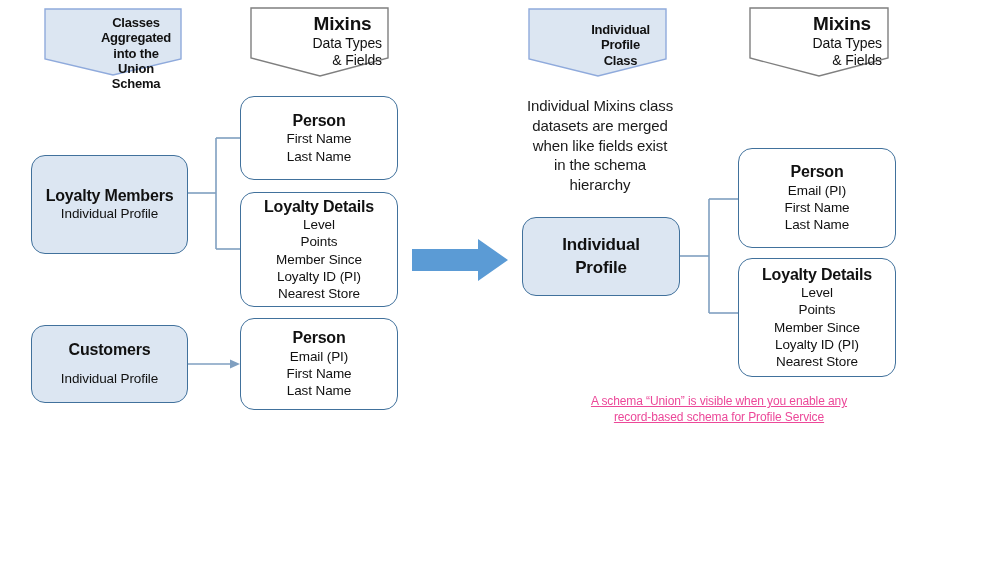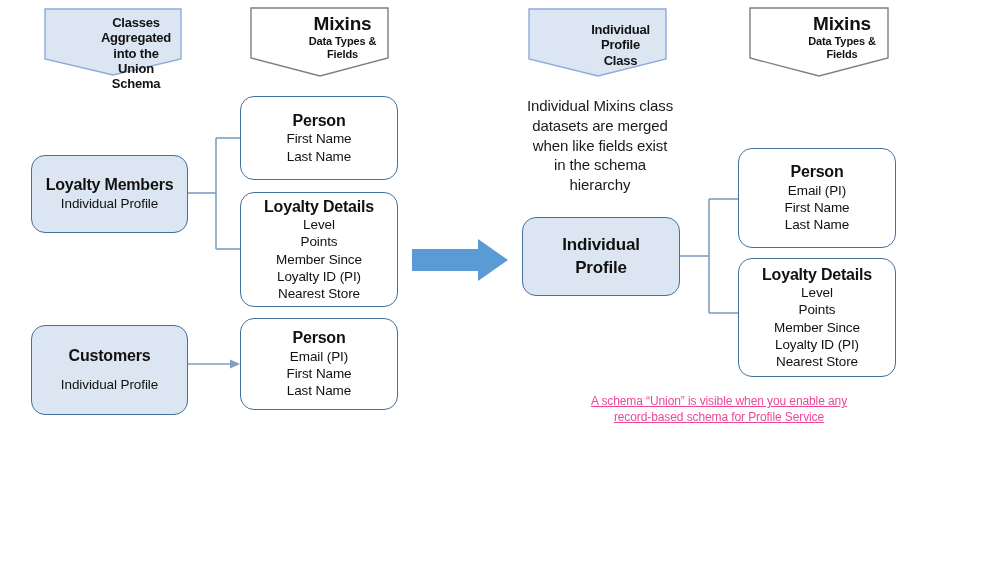--- a/index.html
+++ b/index.html
@@ -39,23 +39,24 @@
     width: 100%;
     padding: 0 6px;
     box-sizing: border-box;
   }
   .banner-title {
     font-weight: bold;
     font-size: 13px;
     letter-spacing: -0.1px;
   }
   .banner-sub {
-    font-weight: bold;
-    font-size: 11px;
-    letter-spacing: -0.1px;
+    font-weight: normal;
+    font-size: 14px;
+    letter-spacing: -0.1px;
+    text-align: right;
   }
   .banner-line {
     font-weight: bold;
     font-size: 13px;
     letter-spacing: -0.2px;
   }
   .banner-title.big {
     font-size: 19px;
     font-weight: bold;
     letter-spacing: -0.2px;
@@ -171,26 +172,26 @@
     </div>
   </div>
 
   <div class="banner" style="left:251px; top:8px; width:137px; height:68px;">
     <div class="banner-text" style="padding-top:5px;">
       <div class="banner-title big">Mixins</div>
       <div class="banner-sub">Data Types &amp; Fields</div>
     </div>
   </div>
 
-  <div class="rbox blue" style="left:31px; top:155px; width:157px; height:78px;">
+  <div class="rbox blue" style="left:31px; top:155px; width:157px; height:99px;">
     <div class="bx-title">Loyalty Members</div>
     <div class="bx-sub">Individual Profile</div>
   </div>
 
-  <div class="rbox blue" style="left:31px; top:325px; width:157px; height:90px;gap:10px;">
+  <div class="rbox blue" style="left:31px; top:325px; width:157px; height:78px;gap:10px;">
     <div class="bx-title">Customers</div>
     <div class="bx-sub">Individual Profile</div>
   </div>
 
   <div class="rbox" style="left:240px; top:96px; width:158px; height:84px;">
     <div class="bx-title">Person</div>
     <div class="bx-field">First Name</div>
     <div class="bx-field">Last Name</div>
   </div>
 

